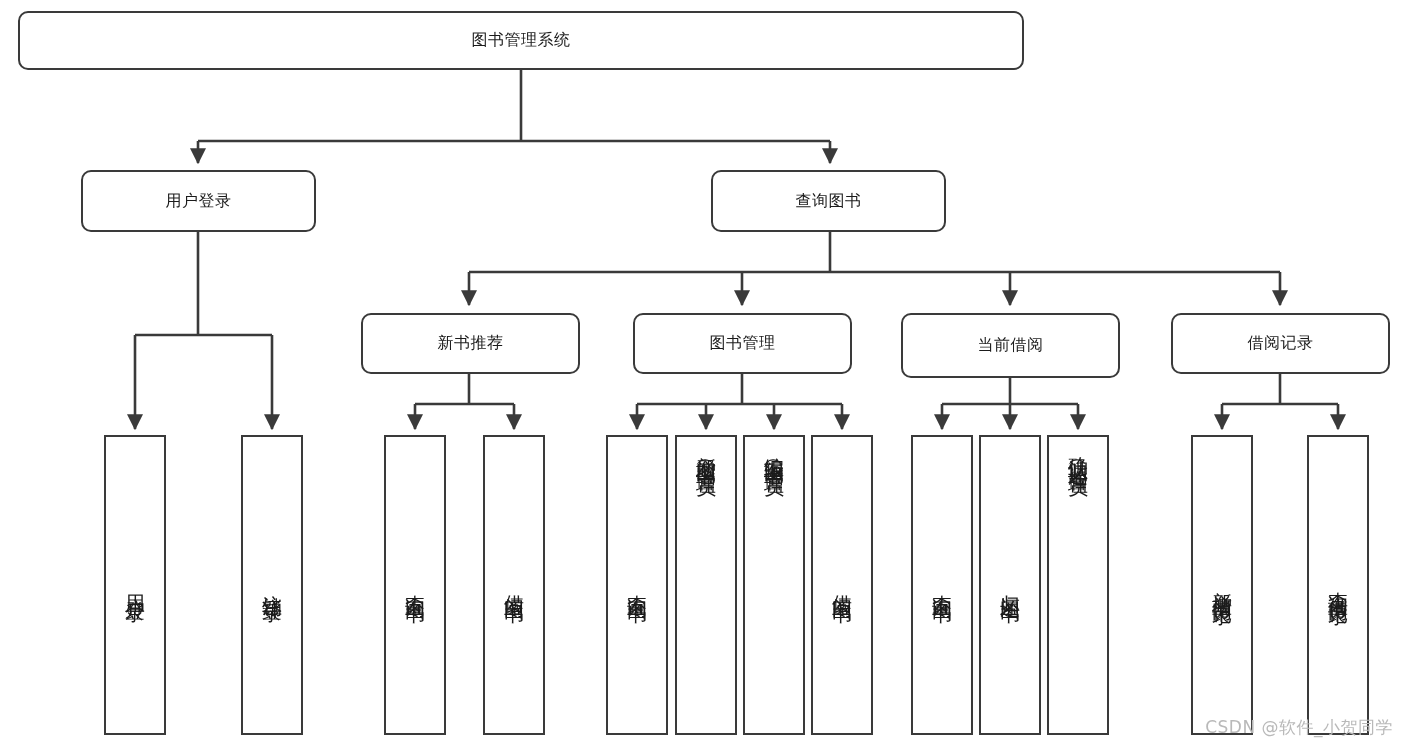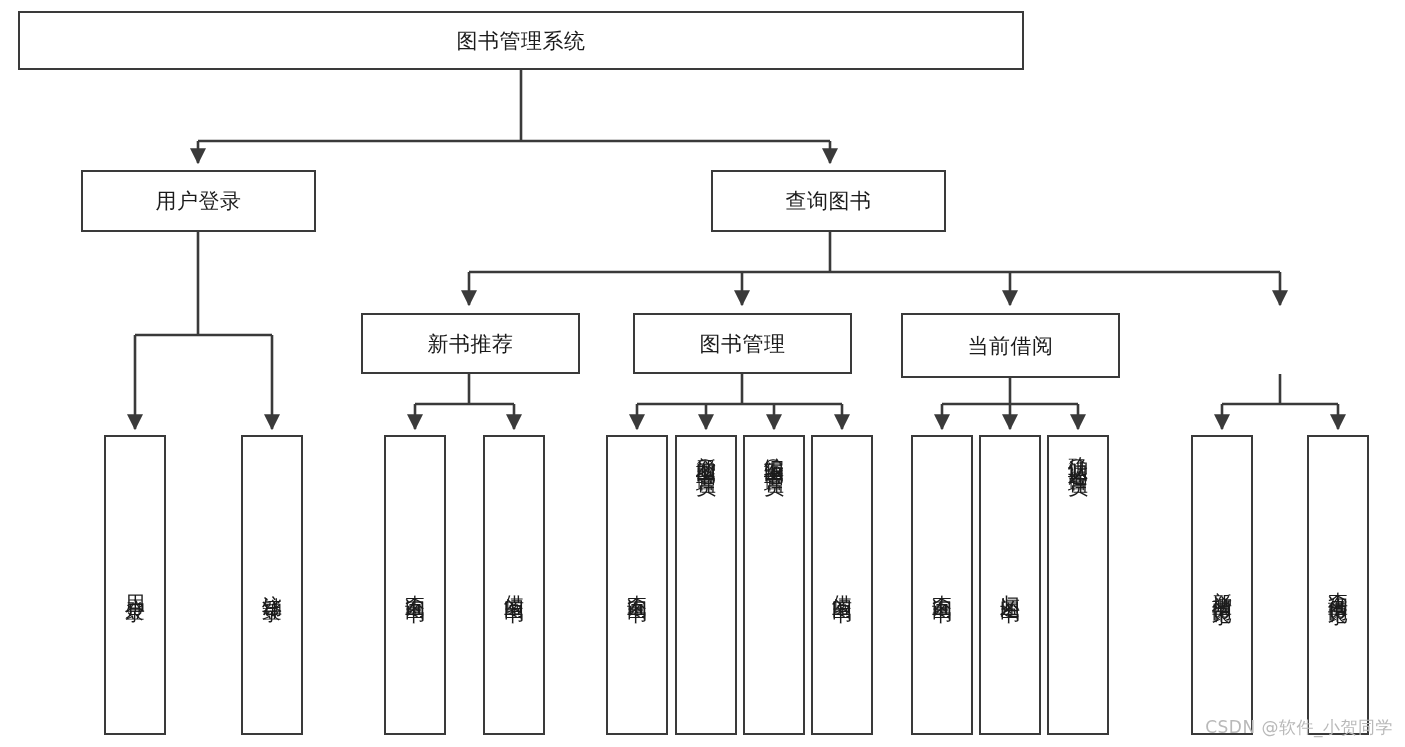--- a/index.html
+++ b/index.html
@@ -32,22 +32,23 @@
     box-sizing: border-box;
     border: 2.2px solid #3a3a3a;
     background: #ffffff;
     display: flex;
     align-items: center;
     justify-content: center;
     color: #1b1b1b;
   }
   .node.h {
     
-    font-size: 21px;
+    font-size: 16px;
     letter-spacing: 0.5px;
+    border-radius: 10px;
   }
   .node.v {
     
     align-items: flex-start;
     justify-content: center;
     padding-top: 4px;
   }
   .vtext {
     writing-mode: vertical-rl;
     text-orientation: upright;
@@ -139,20 +140,23 @@
 
   <div class="node h" style="left:361px; top:313px; width:219px; height:61px;">
     <span>新书推荐</span>
   </div>
   <div class="node h" style="left:633px; top:313px; width:219px; height:61px;">
     <span>图书管理</span>
   </div>
   <div class="node h" style="left:901px; top:313px; width:219px; height:65px;">
     <span>当前借阅</span>
   </div>
+  <div class="node h" style="left:1171px; top:313px; width:219px; height:61px;">
+    <span>借阅记录</span>
+  </div>
 
   <div class="node v centered" style="left:104px; top:435px; width:62px; height:300px;">
     <span class="vtext">用户登录</span>
   </div>
   <div class="node v centered" style="left:241px; top:435px; width:62px; height:300px;">
     <span class="vtext">注销登录</span>
   </div>
 
   <div class="node v centered" style="left:384px; top:435px; width:62px; height:300px;">
     <span class="vtext">查询图书</span>

